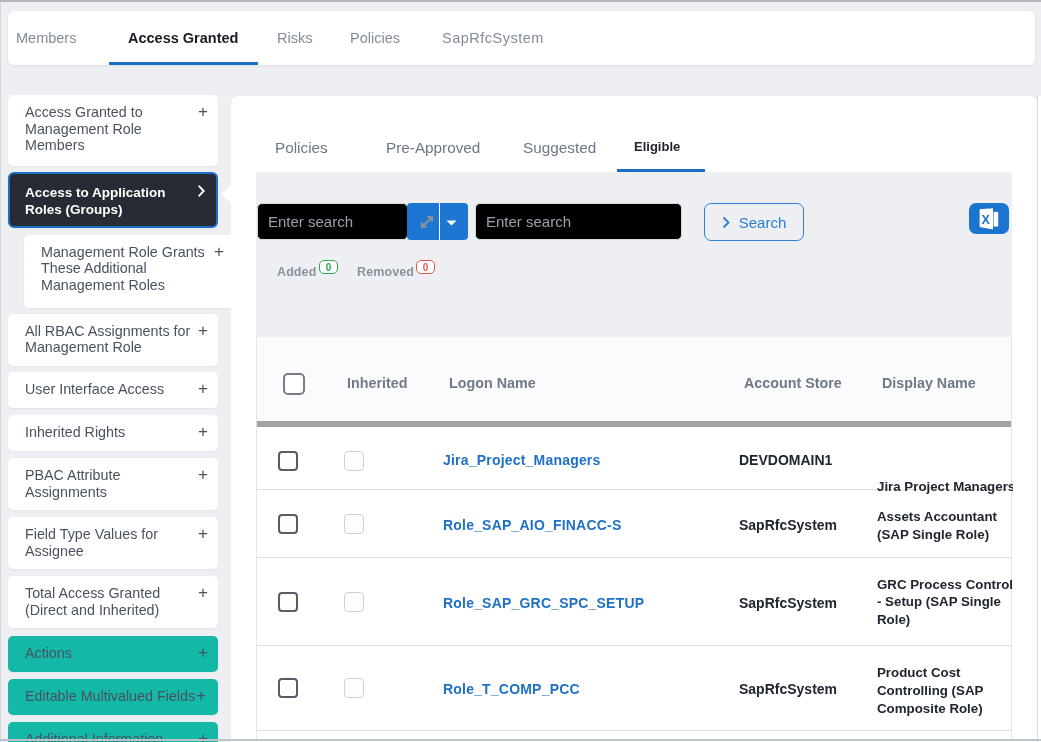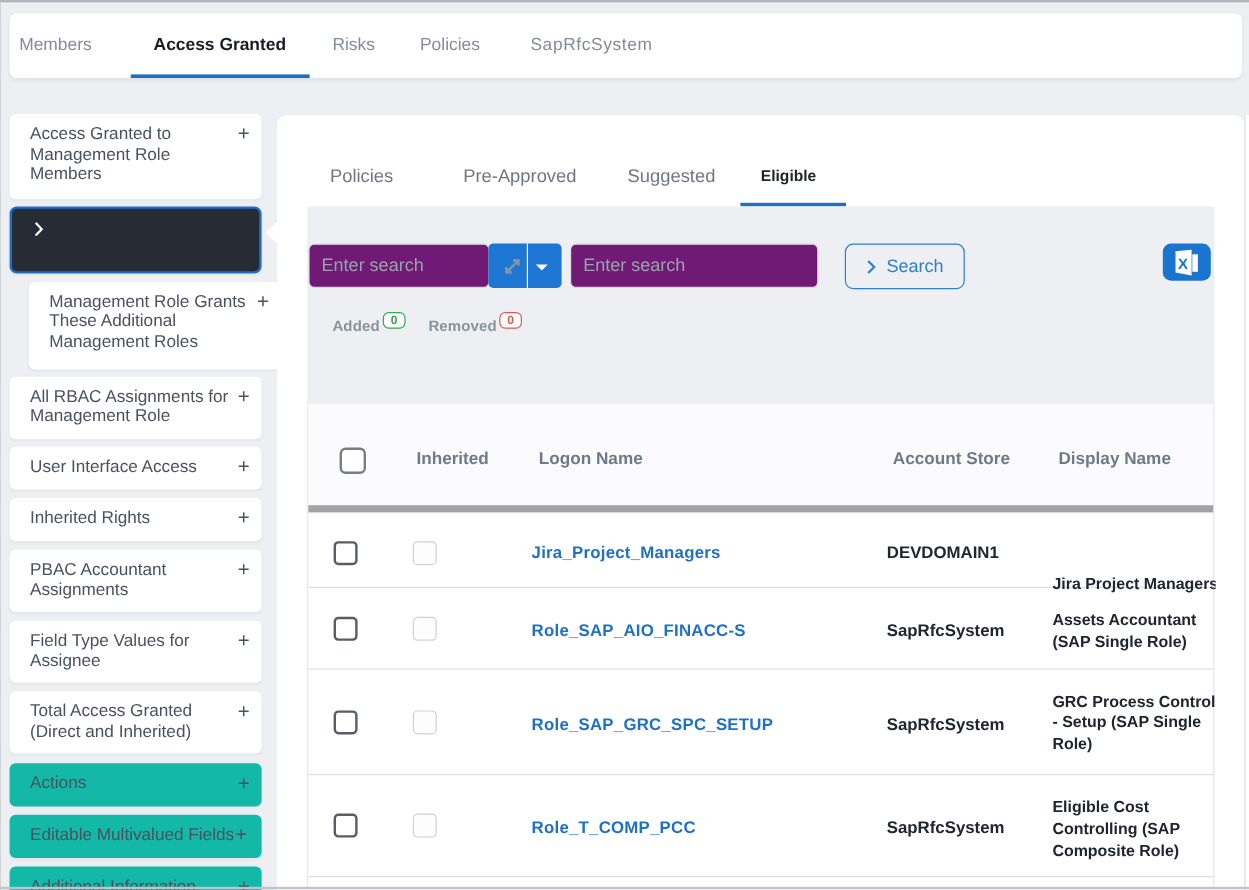--- a/index.html
+++ b/index.html
@@ -31,21 +31,21 @@
 #rightstrip { left:1037px; top:96px; width:4px; height:646px; background:#fff; border-left:1px solid #d9dce1; }
 
 
 .itab { position:absolute; font-size:15.3px; color:#6d7684; }
 .itab.act { color:#20252c; font-weight:bold; font-size:13px; }
 #iunder { left:617px; top:169px; width:88px; height:3px; background:#1c70c4; }
 
 
 #panel { left:256px; top:172px; width:756px; height:165px; background:#edeff3; }
 
-.inp { position:absolute; background:#701a75; border:1px solid #d6d9de; border-radius:5px; color:#9aa2ae; font-size:15px; padding-left:10px; display:flex; align-items:center; }
+.inp { position:absolute; background:#000000; border:1px solid #d6d9de; border-radius:5px; color:#9aa2ae; font-size:15px; padding-left:10px; display:flex; align-items:center; }
 
 #splitbtn { left:407px; top:203px; width:61px; height:37px; background:#1e76d3; border-radius:4px; }
 #splitdiv { position:absolute; left:32px; top:0; width:1px; height:37px; background:#fff; }
 
 #searchbtn { left:704px; top:203px; width:100px; height:38px; border:1.5px solid #2d7fd2; border-radius:7px; color:#2d7fd2; font-size:15px; display:flex; align-items:center; justify-content:center; }
 
 #excelbtn { left:969px; top:203px; width:40px; height:31px; background:#1b74cf; border-radius:7px; }
 
 .badgelbl { position:absolute; font-size:12.5px; font-weight:bold; color:#8a92a0; letter-spacing:.1px; }
 .badge { position:absolute; width:19px; height:14px; border-radius:5px; background:#fff; font-size:10px; font-weight:bold; text-align:center; line-height:13px; }
@@ -79,20 +79,21 @@
   <span class="ttab" style="left:342px;">Policies</span>
   <span class="ttab" style="left:434px; letter-spacing:.5px;">SapRfcSystem</span>
   <div id="tunder"></div>
 </div>
 
 <div class="abs scard" style="top:95px; height:71px;">
     <span class="lbl">Access Granted to Management Role Members</span>
     <span class="plus">+</span>
   </div>
 <div class="abs scard active" style="top:172px; height:56px;">
+    <span class="lbl">Access to Application Roles (Groups)</span>
     <svg width="7" height="12" viewBox="0 0 7 12" style="margin-left:4px;">
       <path d="M1.3 1.3 L5.7 6 L1.3 10.7" stroke="#fff" stroke-width="1.9" fill="none" stroke-linecap="round"></path>
     </svg>
   </div>
 <div class="abs scard" style="top:234.5px; height:73px;margin-left:16px;">
     <span class="lbl">Management Role Grants These Additional Management Roles</span>
     <span class="plus">+</span>
   </div>
 <div class="abs scard" style="top:313.5px; height:52px;">
     <span class="lbl">All RBAC Assignments for Management Role</span>
@@ -100,21 +101,21 @@
   </div>
 <div class="abs scard" style="top:371.5px; height:36px;">
     <span class="lbl">User Interface Access</span>
     <span class="plus">+</span>
   </div>
 <div class="abs scard" style="top:415px; height:36px;">
     <span class="lbl">Inherited Rights</span>
     <span class="plus">+</span>
   </div>
 <div class="abs scard" style="top:458px; height:52px;">
-    <span class="lbl">PBAC Accountant Assignments</span>
+    <span class="lbl">PBAC Attribute Assignments</span>
     <span class="plus">+</span>
   </div>
 <div class="abs scard" style="top:517px; height:52px;">
     <span class="lbl">Field Type Values for Assignee</span>
     <span class="plus">+</span>
   </div>
 <div class="abs scard" style="top:576px; height:52px;">
     <span class="lbl">Total Access Granted (Direct and Inherited)</span>
     <span class="plus">+</span>
   </div>
@@ -209,20 +210,20 @@
         <div>- Setup (SAP Single</div>
         <div>Role)</div>
       </div>
   </div>
   <div class="row" style="top:309px; height:85px;">
     <span class="rcb" style="top:32px;"></span>
     <span class="icb" style="top:32px;"></span>
     <span class="link" style="top:35px;">Role_T_COMP_PCC</span>
     <span class="acct" style="top:35px;">SapRfcSystem</span>
     <div class="dname" style="top:18px;">
-        <div>Eligible Cost</div>
+        <div>Product Cost</div>
         <div>Controlling (SAP</div>
         <div>Composite Role)</div>
       </div>
   </div>
 </div>
 
 <div class="abs" id="bottomline"></div>
 
 </body></html>

